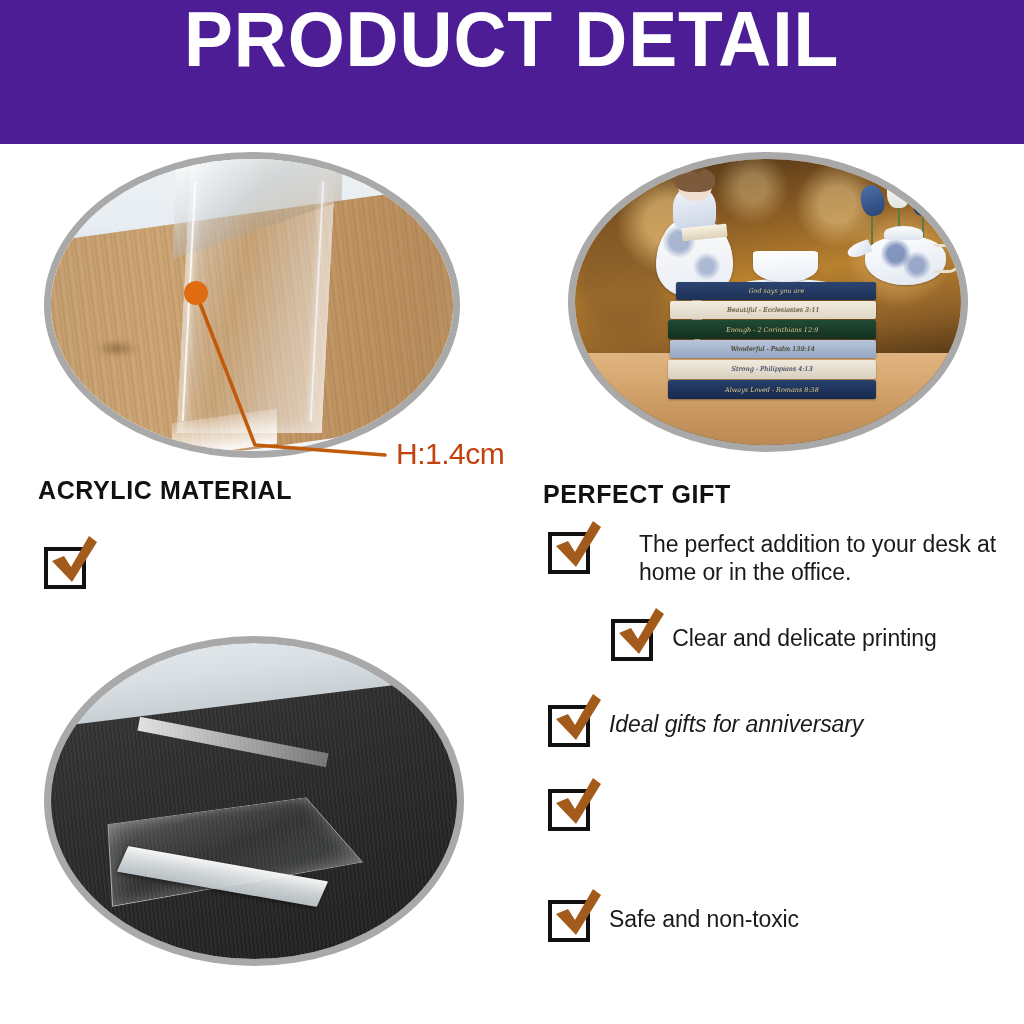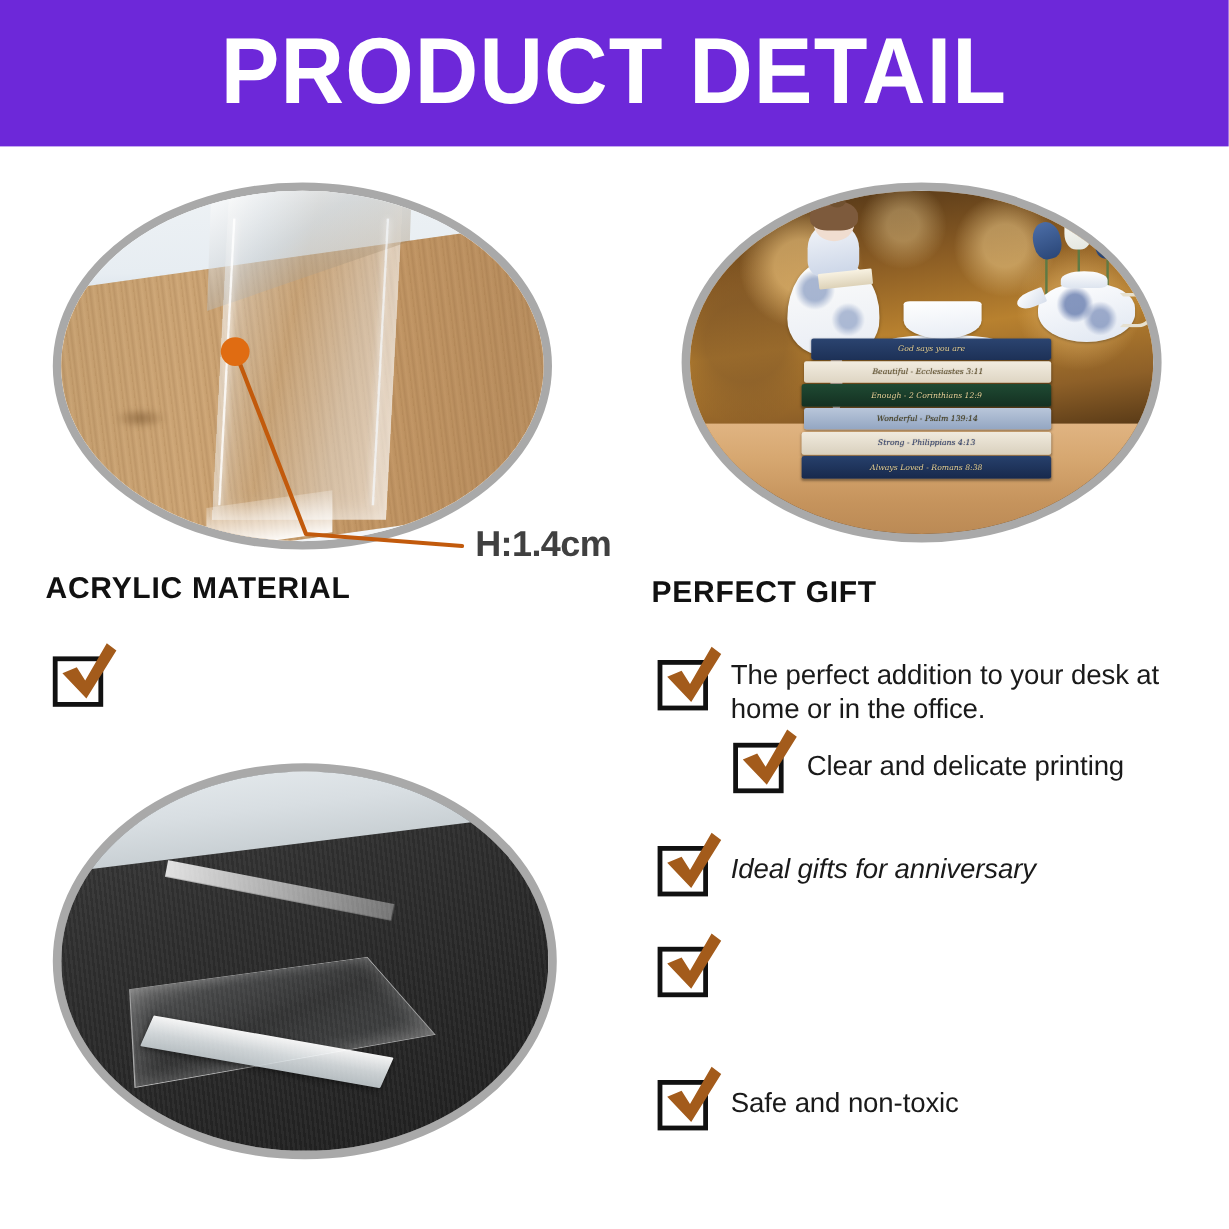--- a/index.html
+++ b/index.html
@@ -15,24 +15,23 @@
     font-family: "Liberation Sans", sans-serif;
     -webkit-font-smoothing: antialiased;
   }
 
   
   #header-banner {
     position: absolute;
     left: 0;
     top: 0;
     width: 1024px;
-    height: 122px;
-    background: #6d28d9;
+    height: 144px;
+    background: #4c1d95;
     display: flex;
-    align-items: center;
     justify-content: center;
   }
   #header-title {
     color: #ffffff;
     font-family: "Liberation Sans Narrow", "Liberation Sans", sans-serif;
     font-weight: bold;
     font-size: 78px;
     line-height: 1;
     letter-spacing: 1px;
     transform: scaleX(0.94);
@@ -424,23 +423,23 @@
     left: 0;
     top: 0;
     width: 1024px;
     height: 1024px;
     pointer-events: none;
   }
   #callout-label {
     position: absolute;
     left: 396px;
     top: 437px;
-    color: #404040;
+    color: #c2410c;
     font-family: "Liberation Sans", sans-serif;
-    font-weight: bold;
+    font-weight: normal;
     font-size: 30px;
     letter-spacing: -0.5px;
     white-space: nowrap;
   }
 
   
   .section-heading {
     position: absolute;
     color: #111111;
     font-family: "Liberation Sans", sans-serif;
@@ -483,21 +482,21 @@
     letter-spacing: -0.1px;
     font-weight: 400;
   }
 
   
   #feature-acrylic-1 { left: 44px; top: 545px; width: 470px; }
   #feature-acrylic-1 .feature-text { margin-top: 7px; }
 
   
   .right-feature { left: 548px; width: 452px; }
-  #feature-gift-1 { top: 548px; }
+  #feature-gift-1 { top: 530px; gap: 30px; }
   #feature-gift-2 { top: 617px; justify-content: center; }
   #feature-gift-3 { top: 703px; font-style: italic; }
   #feature-gift-4 { top: 787px; }
   #feature-gift-5 { top: 898px; }
   #feature-gift-2 .feature-text,
   #feature-gift-3 .feature-text,
   #feature-gift-5 .feature-text { margin-top: 7px; }
 </style>
 </head>
 <body>

